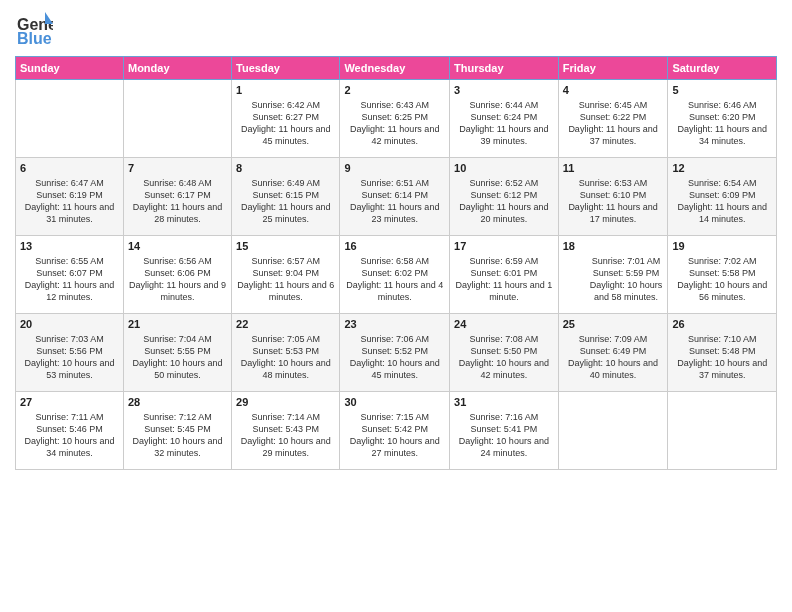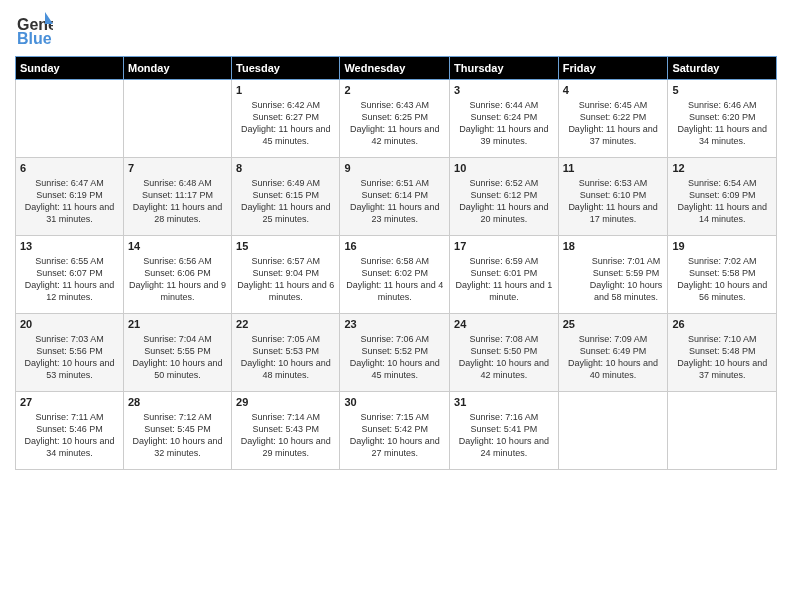--- a/index.html
+++ b/index.html
@@ -39,21 +39,21 @@
     .location-title {
       font-size: 14px;
       color: #555;
     }
     table {
       width: 100%;
       border-collapse: collapse;
       font-size: 9.5px;
     }
     thead tr th {
-      background-color: #000000;
+      background-color: #ec4899;
       color: #fff;
       padding: 5px 4px;
       text-align: left;
       font-size: 11px;
       font-weight: bold;
       border: 1px solid #6a9fd4;
     }
     tbody tr td {
       border: 1px solid #ccc;
       vertical-align: top;
@@ -148,21 +148,21 @@
         <tr>
           <td>
             <span class="day-num">6</span>
             <div class="day-info" style="white-space: pre-line;">Sunrise: 6:47 AM
 Sunset: 6:19 PM
 Daylight: 11 hours and 31 minutes.</div>
           </td>
           <td>
             <span class="day-num">7</span>
             <div class="day-info" style="white-space: pre-line;">Sunrise: 6:48 AM
-Sunset: 11:17 PM
+Sunset: 6:17 PM
 Daylight: 11 hours and 28 minutes.</div>
           </td>
           <td>
             <span class="day-num">8</span>
             <div class="day-info" style="white-space: pre-line;">Sunrise: 6:49 AM
 Sunset: 6:15 PM
 Daylight: 11 hours and 25 minutes.</div>
           </td>
           <td>
             <span class="day-num">9</span>

